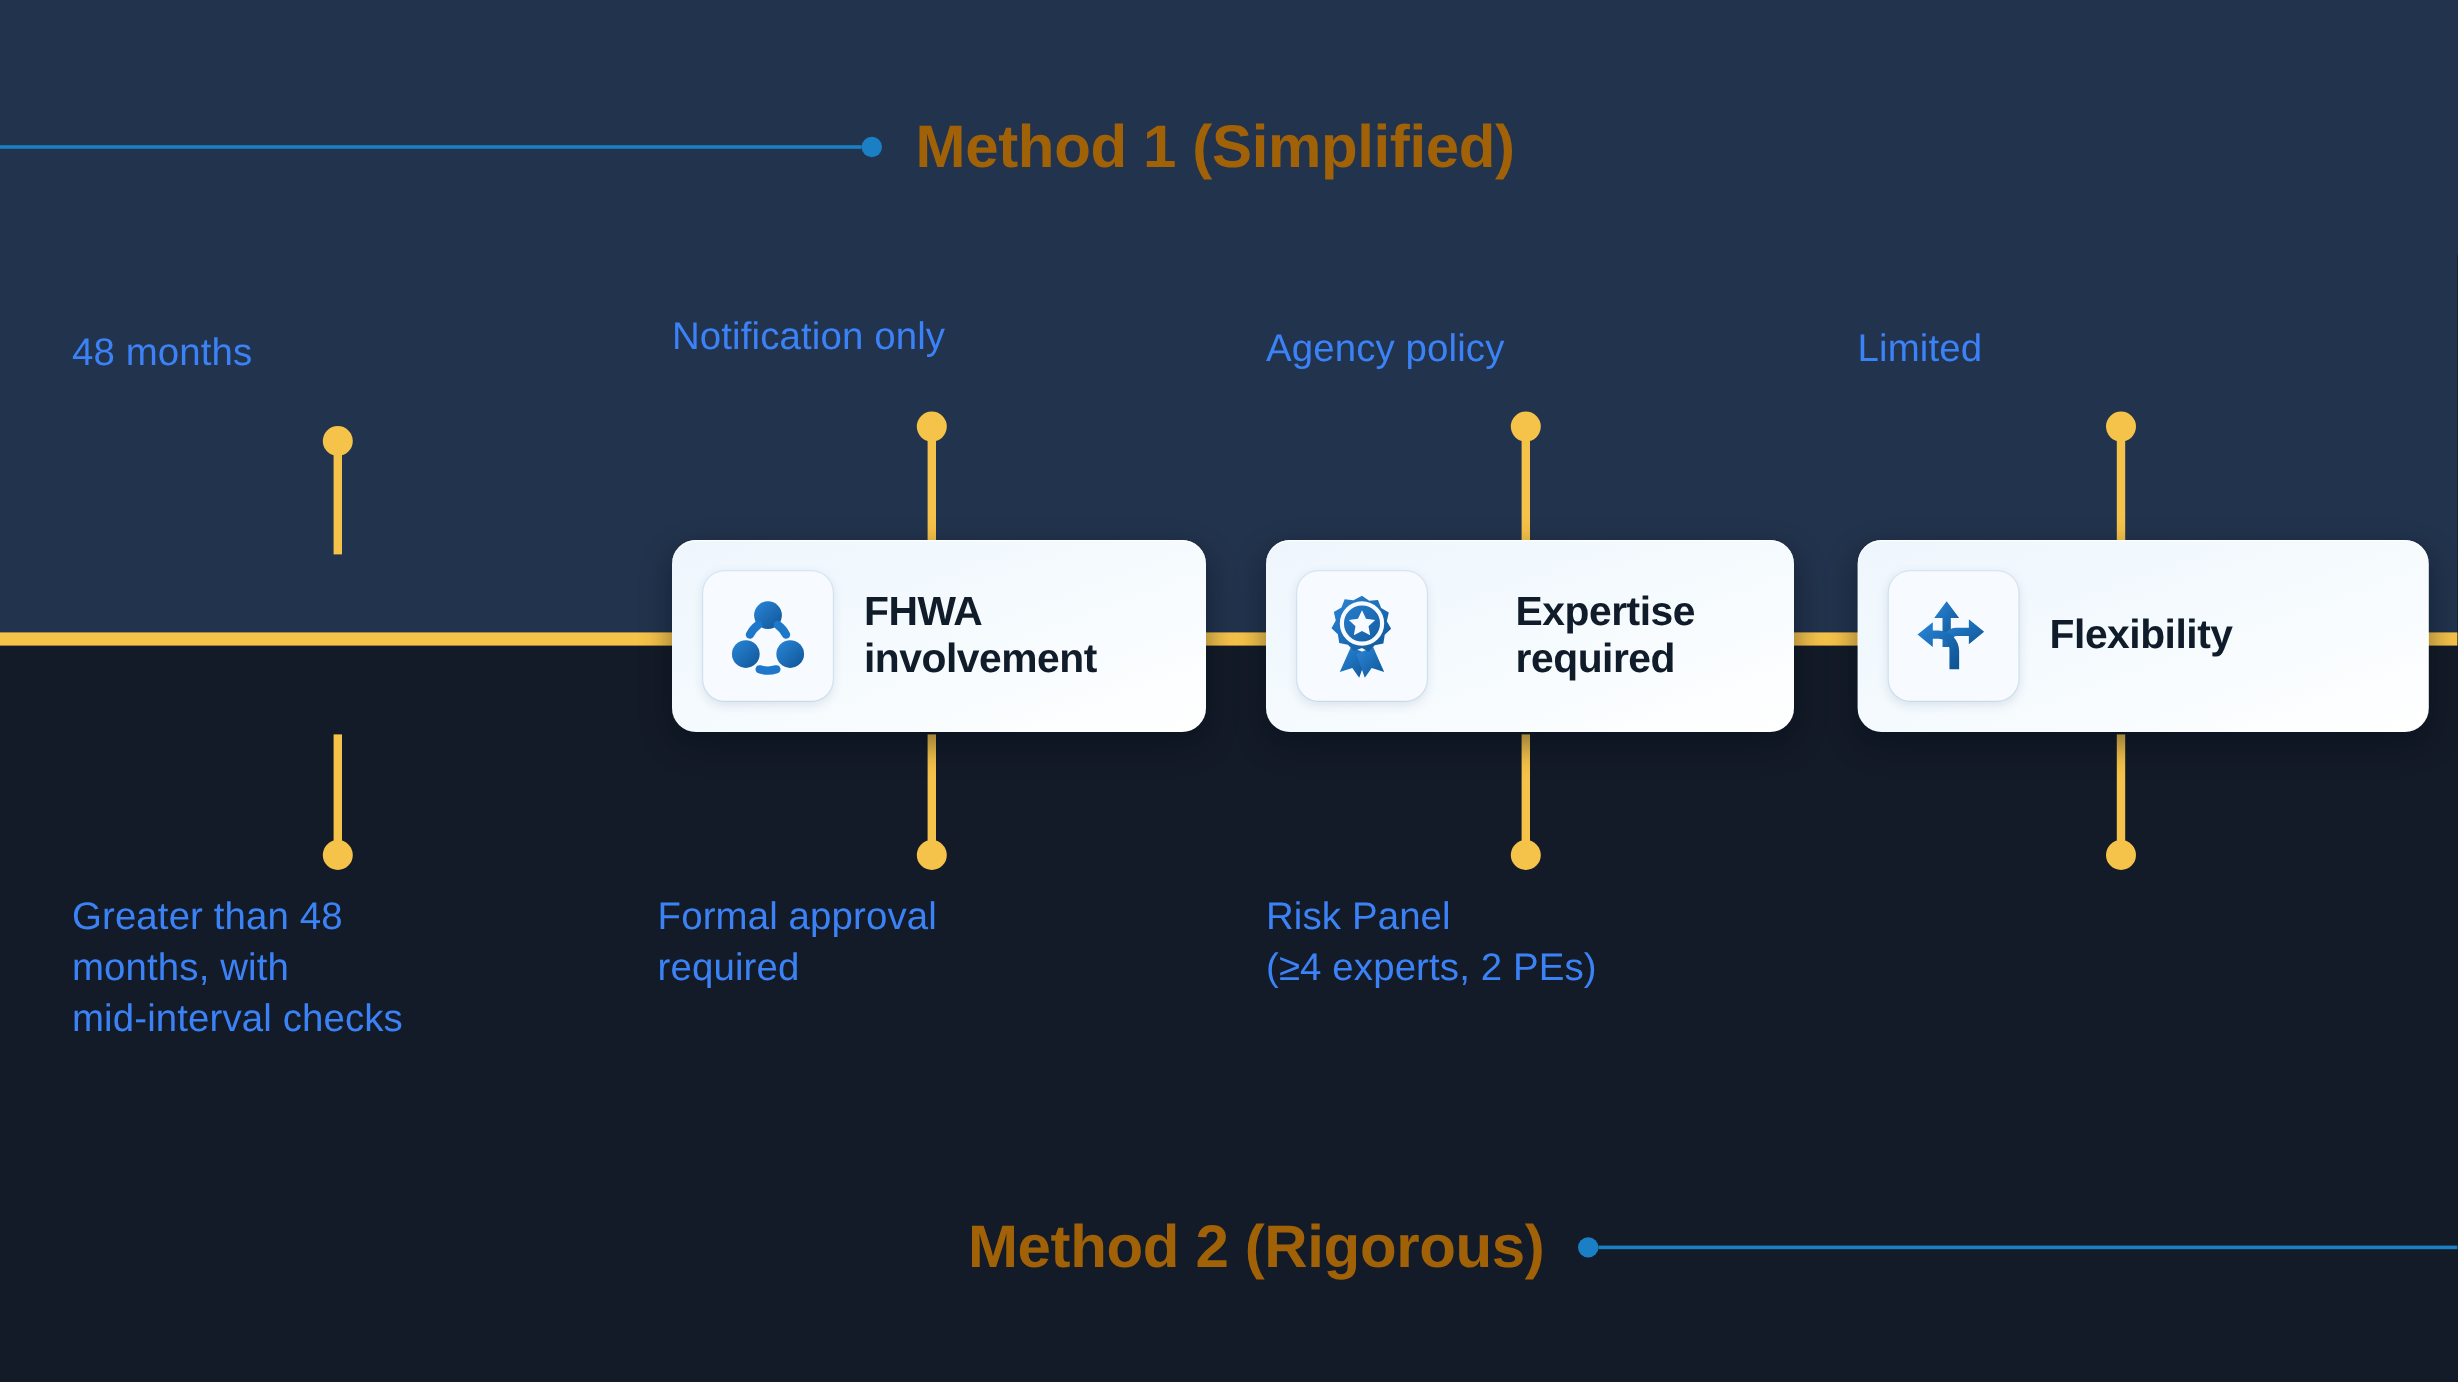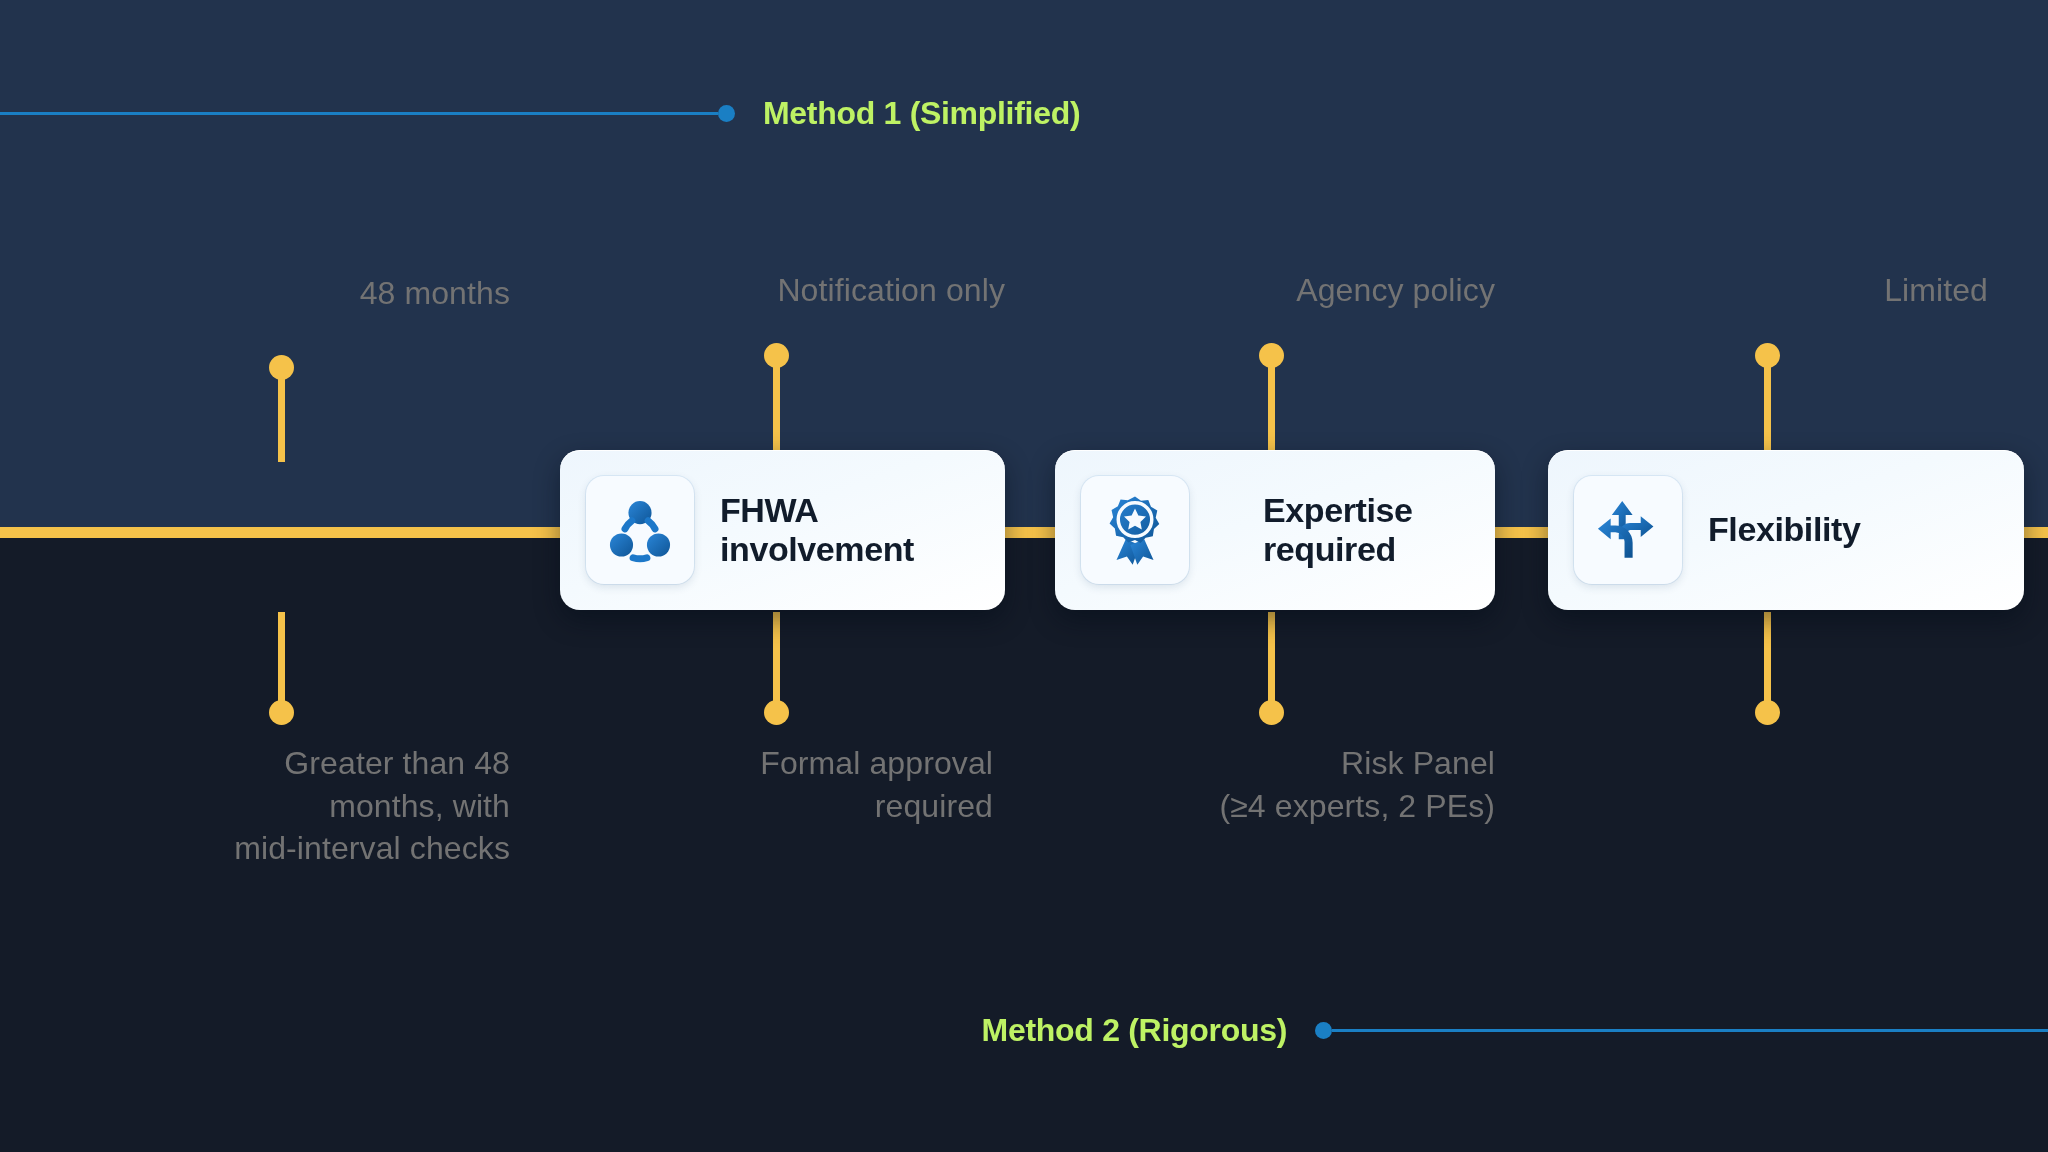--- a/index.html
+++ b/index.html
@@ -29,21 +29,21 @@
   .rail-line { height:3px; background:#1a7fc4; flex:0 0 auto; }
   .rail-line.left  { width:718px; }
   .rail-line.right { width:716px; }
 
   .rail-dot {
     width:17px; height:17px; border-radius:50%;
     background:#1a7fc4; flex:0 0 auto;
   }
 
   .rail-title {
-    font-size:32px; font-weight:700; color:#bef264;
+    font-size:50px; font-weight:700; color:#a16207;
     letter-spacing:-0.3px; white-space:nowrap;
     padding:0 28px; line-height:1;
   }
 
   
   .card {
     position:absolute; top:450px; height:160px;
     background:linear-gradient(160deg,#eef6fd 0%,#f4fafe 45%,#ffffff 100%);
     border-radius:20px;
     box-shadow:0 10px 26px rgba(3,10,22,.45), 0 1px 0 rgba(255,255,255,.9) inset;
@@ -72,29 +72,29 @@
 
   
   .stem { position:absolute; width:7px; background:#f5c24a; z-index:3; }
   .stem-dot {
     position:absolute; width:25px; height:25px; border-radius:50%;
     background:#f5c24a; z-index:4;
   }
 
   
   .side-label {
-    position:absolute; text-align:right;
+    position:absolute; text-align:left;
     font-size:32px; font-weight:400; line-height:1.33;
-    color:#737373; letter-spacing:0.1px;
+    color:#3b82f6; letter-spacing:0.1px;
   }
   .side-label.top    { bottom:auto; }
   .side-label.bottom { }
 
   .t0 { left:60px;   width:450px; top:272px; }
-  .t1 { left:560px;  width:445px; top:269px; }
+  .t1 { left:560px;  width:445px; top:259px; }
   .t2 { left:1055px; width:440px; top:269px; }
   .t3 { left:1548px; width:440px; top:269px; }
 
   .b0 { left:60px;   width:450px; top:742px; }
   .b1 { left:548px;  width:445px; top:742px; }
   .b2 { left:1055px; width:440px; top:742px; }
   .b3 { left:1548px; width:440px; top:742px; }
 </style>
 </head>
 <body>

